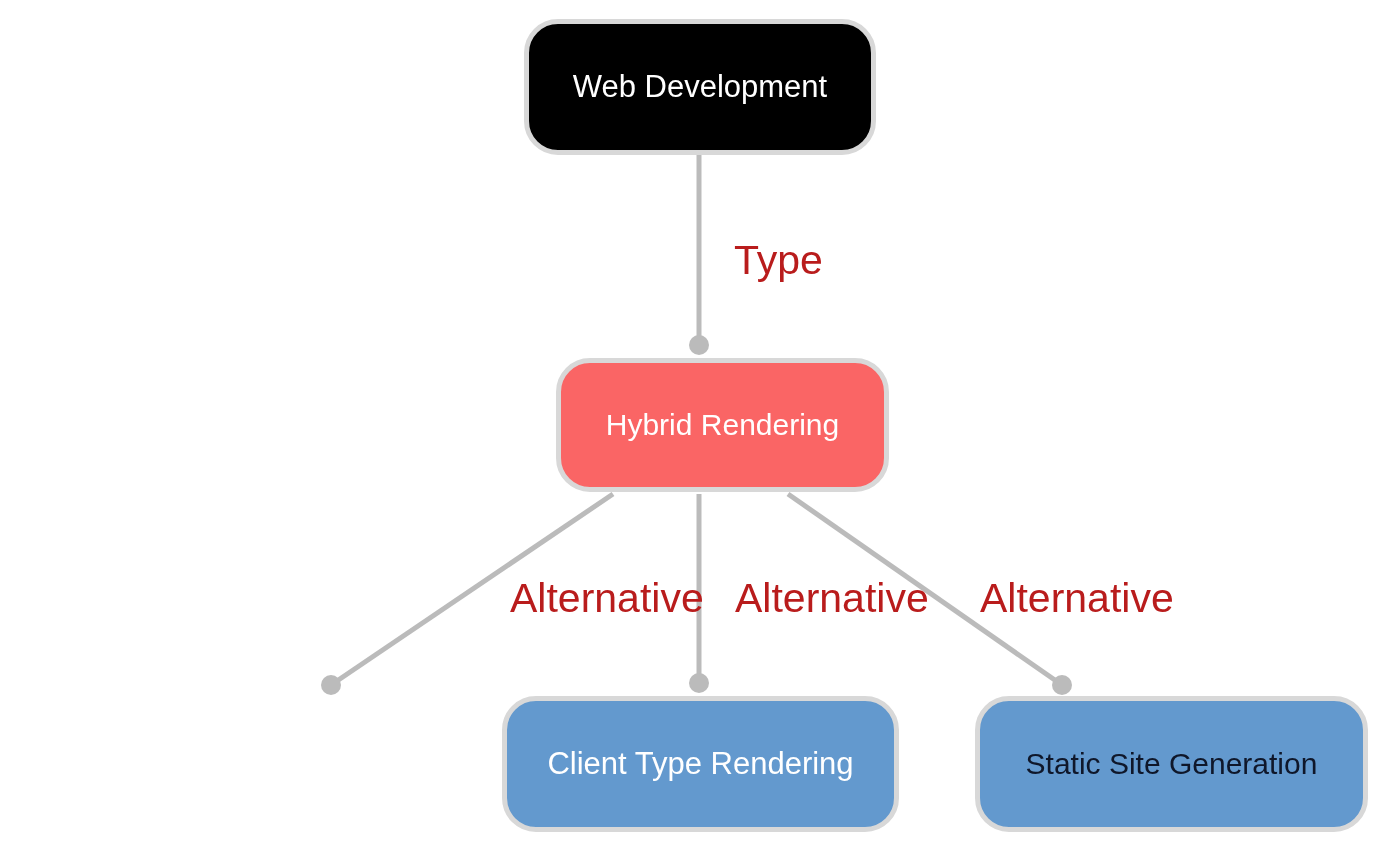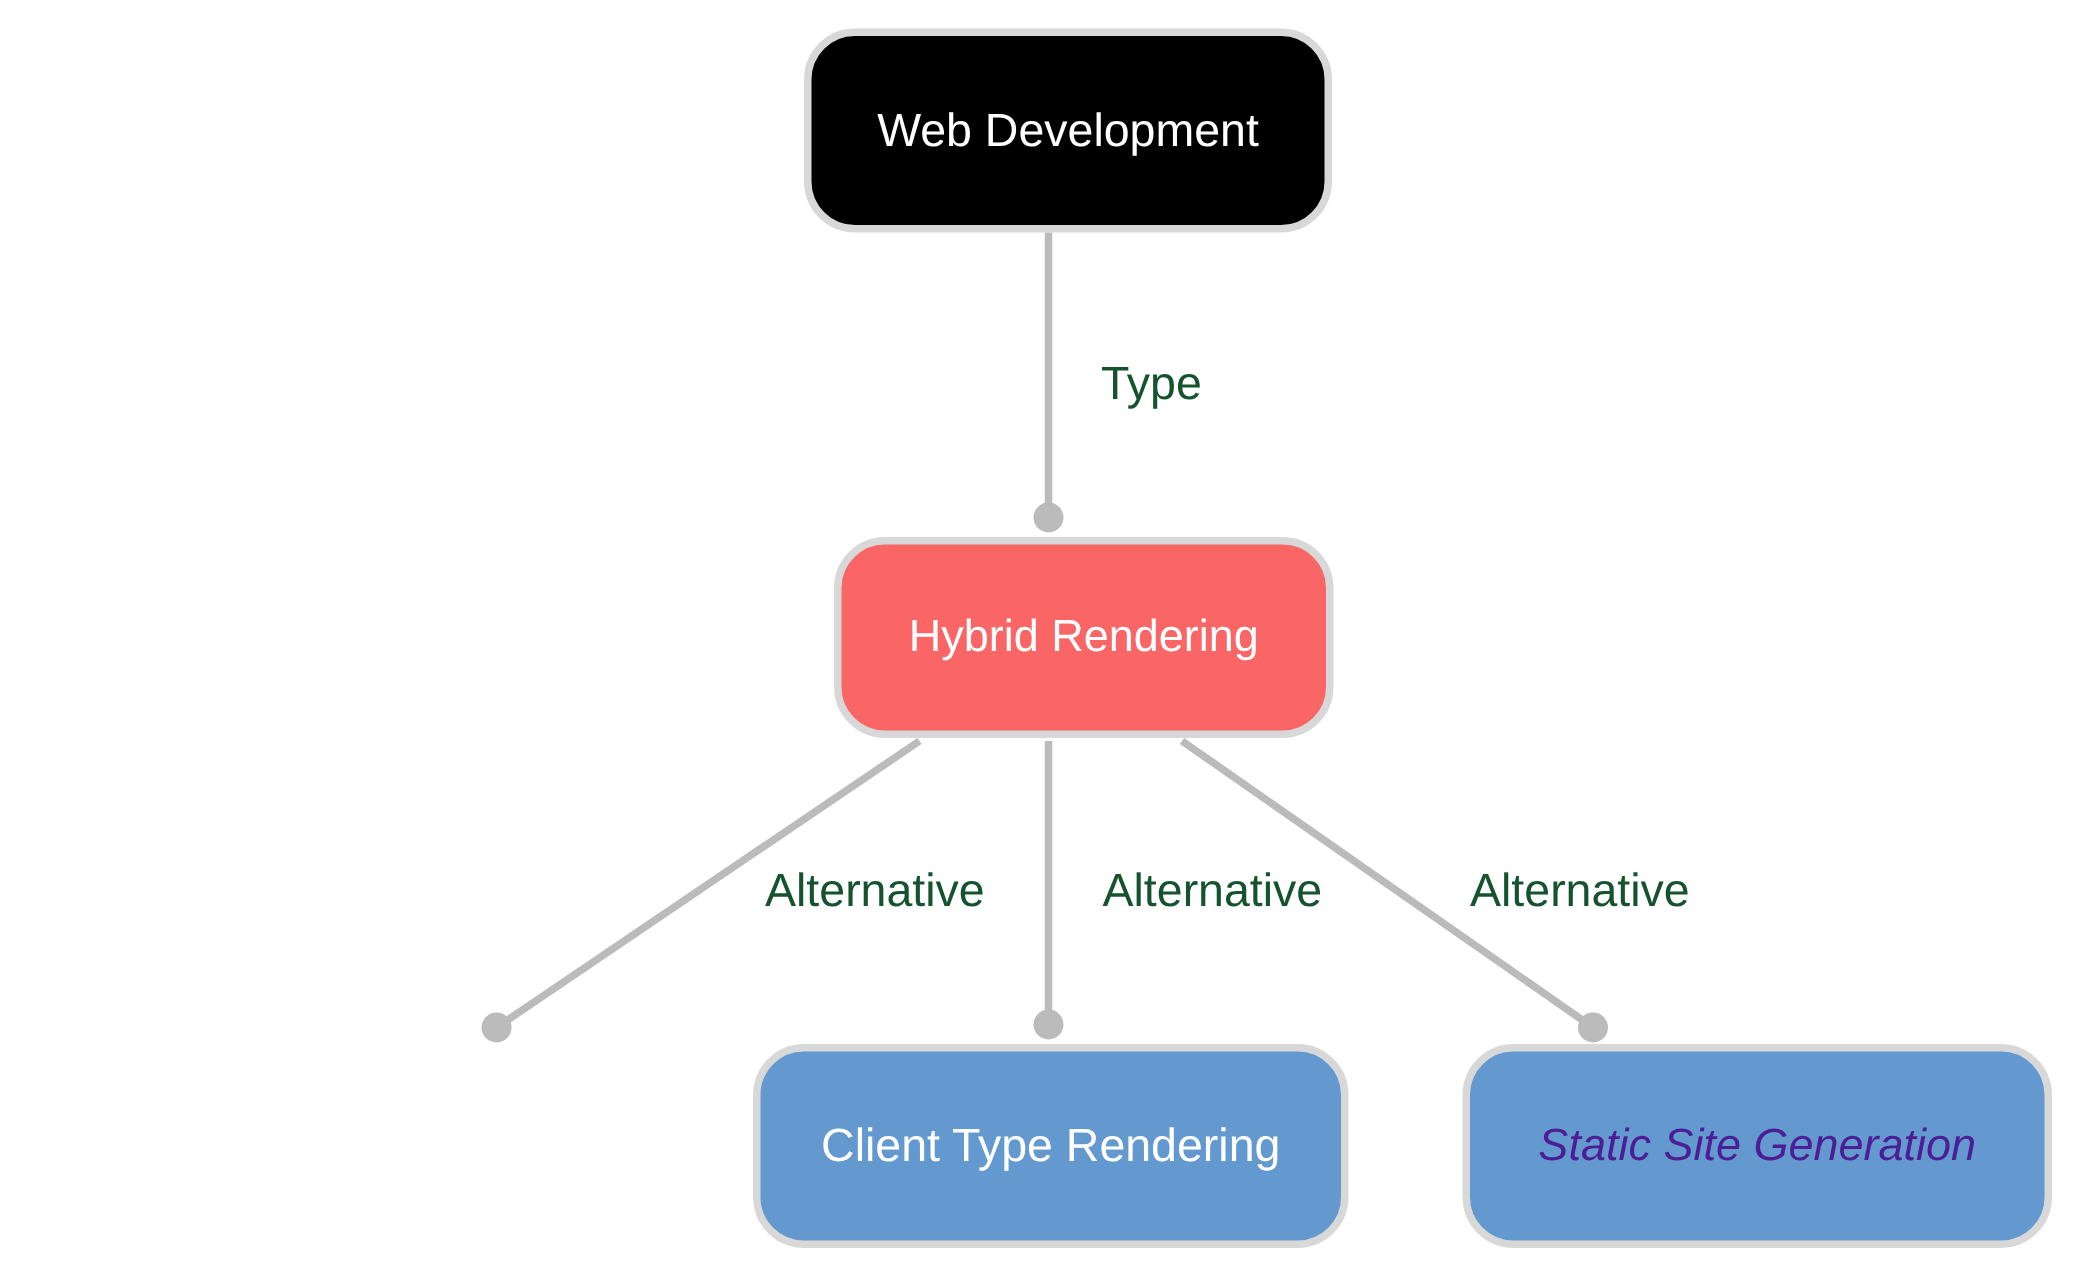--- a/index.html
+++ b/index.html
@@ -44,21 +44,20 @@
     padding: 0 10px;
   }
   .node-root {
     left: 524px;
     top: 19px;
     width: 352px;
     height: 136px;
     background: #000000;
     color: #ffffff;
     font-size: 31px;
-    margin-left: 12px;
   }
   .node-hybrid {
     left: 556px;
     top: 358px;
     width: 333px;
     height: 134px;
     background: #fa6565;
     color: #ffffff;
     font-size: 30px;
   }
@@ -79,28 +78,27 @@
     background: #6399ce;
     color: #ffffff;
     font-size: 31px;
   }
   .node-ssg {
     left: 975px;
     top: 696px;
     width: 393px;
     height: 136px;
     background: #6399ce;
-    color: #4c1d95;
+    color: #0f172a;
     font-size: 30px;
-    font-style: italic;
   }
   .edge-label {
     position: absolute;
-    color: #14532d;
-    font-size: 31px;
+    color: #b91c1c;
+    font-size: 41px;
     white-space: nowrap;
     line-height: 1;
     padding-left: 36px;
   }
   .lbl-type      { left: 698px; top: 240px; }
   .lbl-alt-left  { left: 474px; top: 578px; }
   .lbl-alt-mid   { left: 699px; top: 578px; }
   .lbl-alt-right { left: 944px; top: 578px; }
 </style>
 </head>

